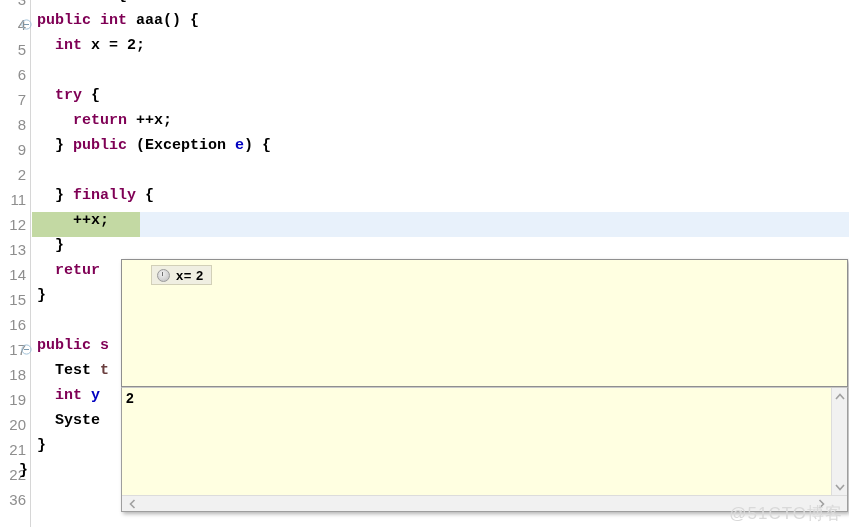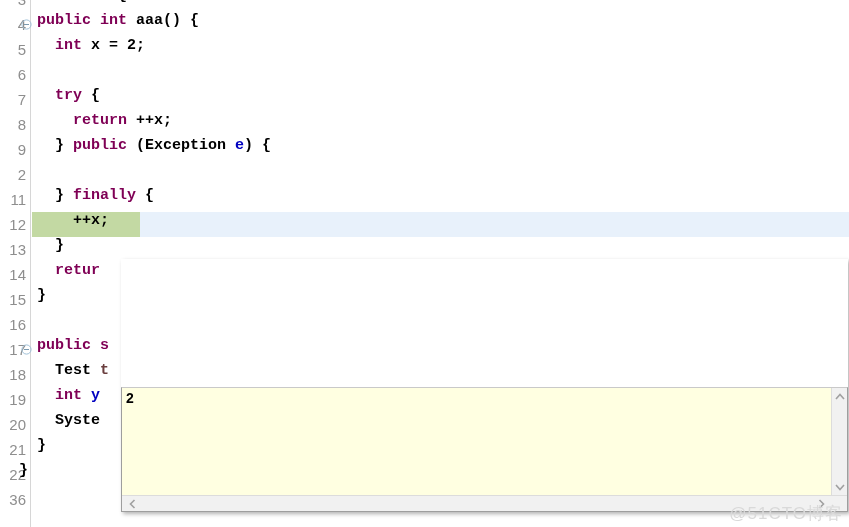--- a/index.html
+++ b/index.html
@@ -268,20 +268,26 @@
       </div>
       <div class="row" style="top: 487px;">
         <div class="ln">36</div>
         <div class="code"><span class="plain"></span></div>
       </div>
     </div>
 </div>
 
 <div id="popup">
 
+  <div id="popup-top">
+    <div id="tooltip-chip">
+      <span id="chip-icon"></span>
+      <span id="chip-text">x= 2</span>
+    </div>
+  </div>
 
   <div id="popup-bottom">
     <div id="popup-body">2</div>
 
     <div id="vscroll">
       <div class="arrow up">
         <svg width="10" height="7" viewBox="0 0 10 7">
             <polyline class="chev" points="1,6 5,1.5 9,6"></polyline>
           </svg>
       </div>

